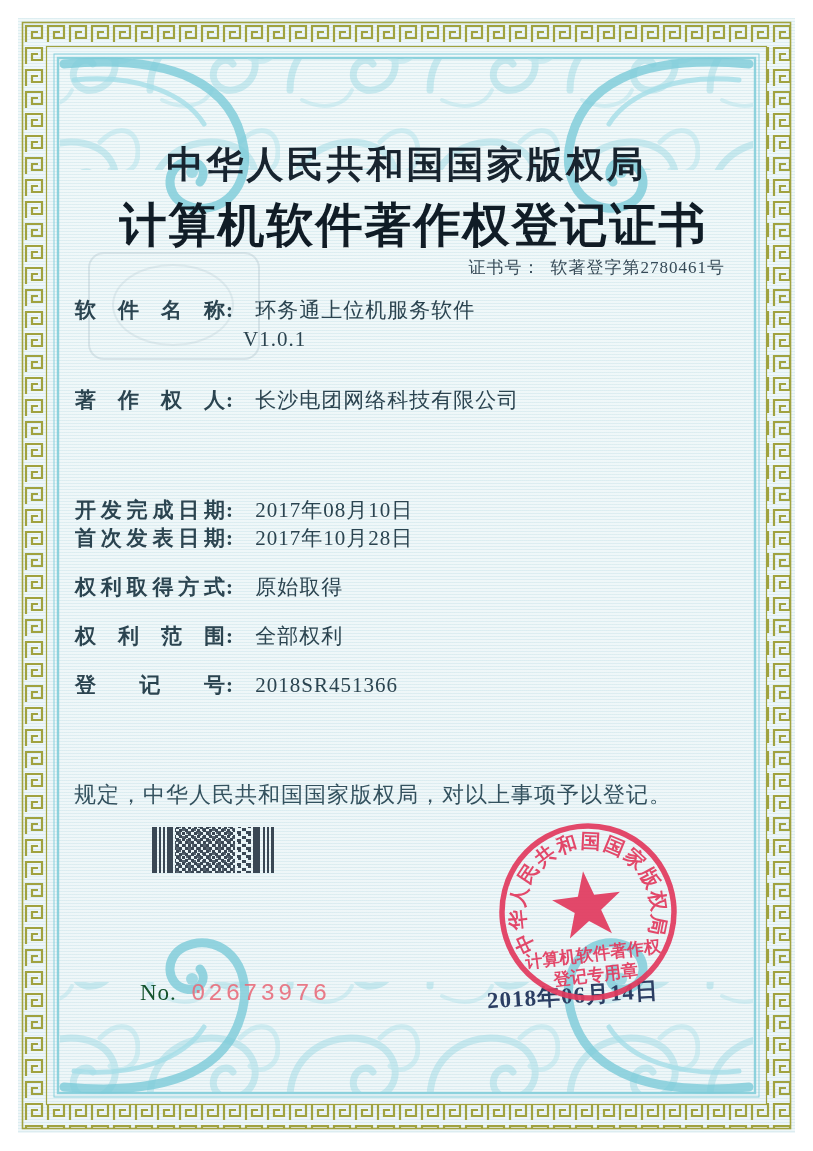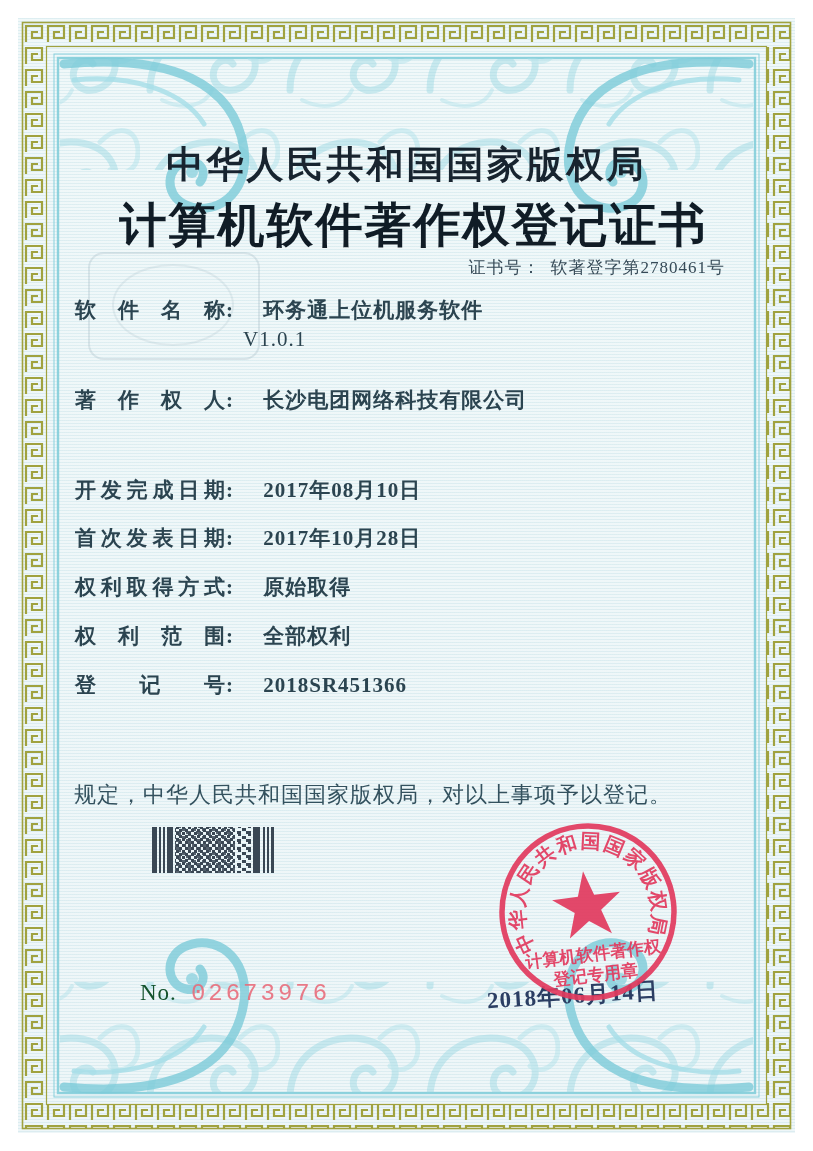--- a/index.html
+++ b/index.html
@@ -41,21 +41,21 @@
     position:absolute; right:88px; top:256px; font-size:17px; color:#364a57;
     letter-spacing:1px;
   }
   .cert-no .cn-label{margin-right:10px;}
   .row{position:absolute; left:75px; font-size:21px; color:#2b4450; white-space:nowrap;}
   .row .lbl{
     display:inline-block; width:150px; text-align:justify; text-align-last:justify;
     font-weight:bold; letter-spacing:0;
   }
   .row .colon{font-weight:bold; margin-left:1px;}
-  .row .val{margin-left:25px; letter-spacing:1px;font-weight:bold;}
+  .row .val{margin-left:17px; letter-spacing:1px;}
   .version-line{position:absolute; left:243px; font-size:21px; color:#2b4450; letter-spacing:1px;}
   .statement{position:absolute; left:74px; width:668px; font-size:22px; color:#33515e; letter-spacing:1px; white-space:nowrap;}
   .statement.first{text-indent:46px;}
   .barcode{position:absolute; left:152px; top:826px;}
   .seal{position:absolute; left:478px; top:802px; z-index:4;}
   .issue-date{
     position:absolute; left:487px; top:980px; font-size:23px; font-weight:600;
     color:#2b3e63; letter-spacing:1px; transform:rotate(-3.5deg); z-index:3;
   }
   .serial{position:absolute; left:140px; top:980px; z-index:3; white-space:nowrap;}
@@ -131,21 +131,21 @@
       <span class="lbl">软件名称</span><span class="colon">:</span>
       <span class="val">环务通上位机服务软件</span>
     </div>
     <div class="version-line" style="top:327px">V1.0.1</div>
 
     <div class="row" style="top:386px">
       <span class="lbl">著作权人</span><span class="colon">:</span>
       <span class="val">长沙电团网络科技有限公司</span>
     </div>
 
-    <div class="row" style="top:476px">
+    <div class="row" style="top:496px">
       <span class="lbl">开发完成日期</span><span class="colon">:</span>
       <span class="val">2017年08月10日</span>
     </div>
 
     <div class="row" style="top:524px">
       <span class="lbl">首次发表日期</span><span class="colon">:</span>
       <span class="val">2017年10月28日</span>
     </div>
 
     <div class="row" style="top:622px">

